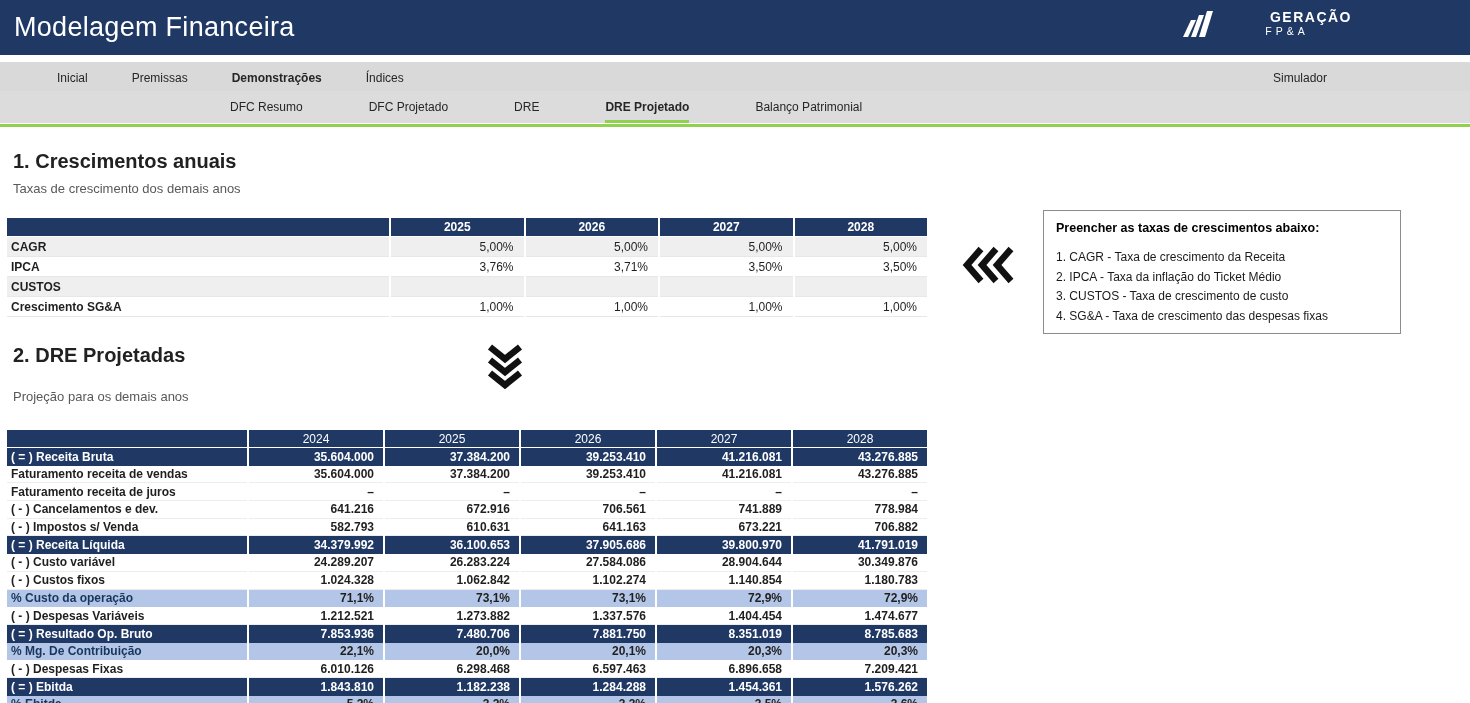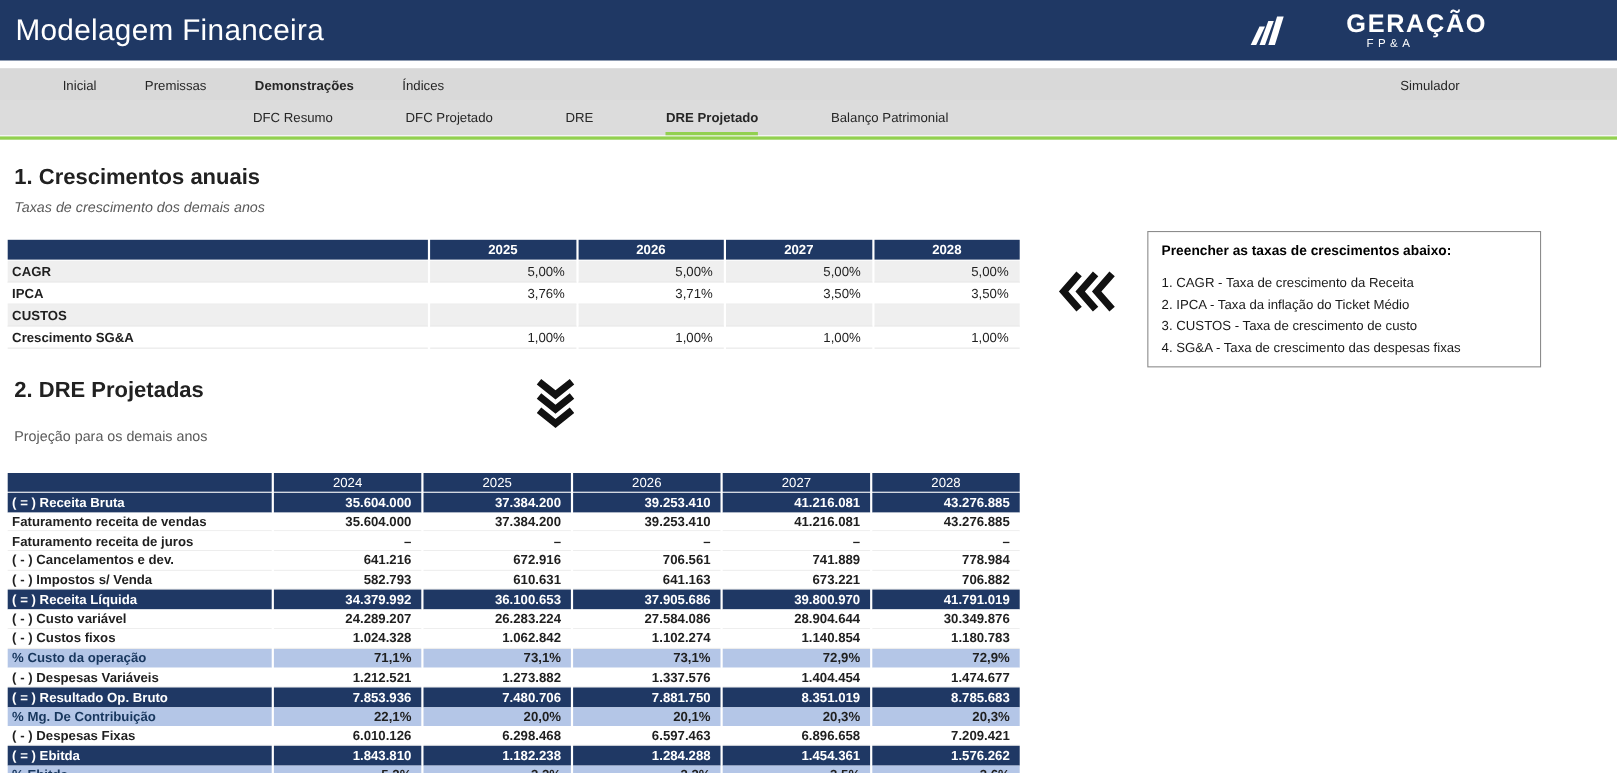--- a/index.html
+++ b/index.html
@@ -12,41 +12,41 @@
   .page { position:relative; width:1470px; height:703px; overflow:hidden; background:#fff; }
 
   
   .topbar {
     position:absolute; top:0; left:0; width:100%; height:55px;
     background:var(--navy,#1F3864); display:flex; align-items:center;
   }
   .app-title { color:#fff; font-size:27px; font-weight:400; letter-spacing:.3px; padding-left:14px; }
   .logo { position:absolute; right:118px; top:9px; display:flex; align-items:center; gap:7px; color:#fff; }
   .logo-text { display:flex; flex-direction:column; align-items:center; line-height:1.1; }
-  .logo-line1 { font-size:23px; font-weight:700; letter-spacing:1.5px;margin-left:48px; }
+  .logo-line1 { font-size:14px; font-weight:700; letter-spacing:1.5px;margin-left:48px; }
   .logo-line2 { font-size:10.5px; letter-spacing:4px; margin-top:1px; }
 
   
   .nav {
     position:absolute; left:0; width:100%; height:32px;
     display:flex; align-items:center; font-size:12px; color:#262626;
   }
   .nav-primary { top:62px; background:var(--nav-gray,#D9D9D9); justify-content:space-between; padding:0 143px 0 57px; }
   .nav-secondary { top:91px; background:#DCDCDC; padding-left:230px; }
   .tabs { display:flex; gap:44px; align-items:center; height:100%; }
   .nav-secondary .tabs { gap:66px; }
   .tab { cursor:pointer; white-space:nowrap; height:100%; display:flex; align-items:center; }
   .tab.active { font-weight:700; }
   .nav-secondary .tab.active { border-bottom:3px solid var(--green,#92D050); padding-top:3px; }
   .green-divider { position:absolute; top:124px; left:0; width:100%; height:3px; background:var(--green,#92D050); }
 
   
   .section-title { position:absolute; left:13px; font-size:20px; font-weight:700; color:#212121; }
   .section-sub   { position:absolute; left:13px; font-size:13px; color:#595959; }
-  .s1 { top:150px; } .s1sub { top:181px;font-style:italic; }
+  .s1 { top:150px; } .s1sub { top:181px; }
   .s2 { top:344px; } .s2sub { top:389px; }
 
   
   .growth-table { position:absolute; left:7px; top:218px; width:920px; }
   .gt-head { display:grid; grid-template-columns:382px repeat(4,1fr); column-gap:2px; height:18px; }
   .gt-head .gt-cell { background:var(--navy,#1F3864); }
   .gt-cell.year { color:#fff; font-weight:700; font-size:12px; display:flex; align-items:center; justify-content:center; }
   .gt-body { margin-top:1px; }
   .gt-row { display:grid; grid-template-columns:382px repeat(4,1fr); column-gap:2px; height:20px; }
   .gt-row .gt-cell { display:flex; align-items:center; font-size:12px; border-bottom:1px solid #E7E7E7; }

